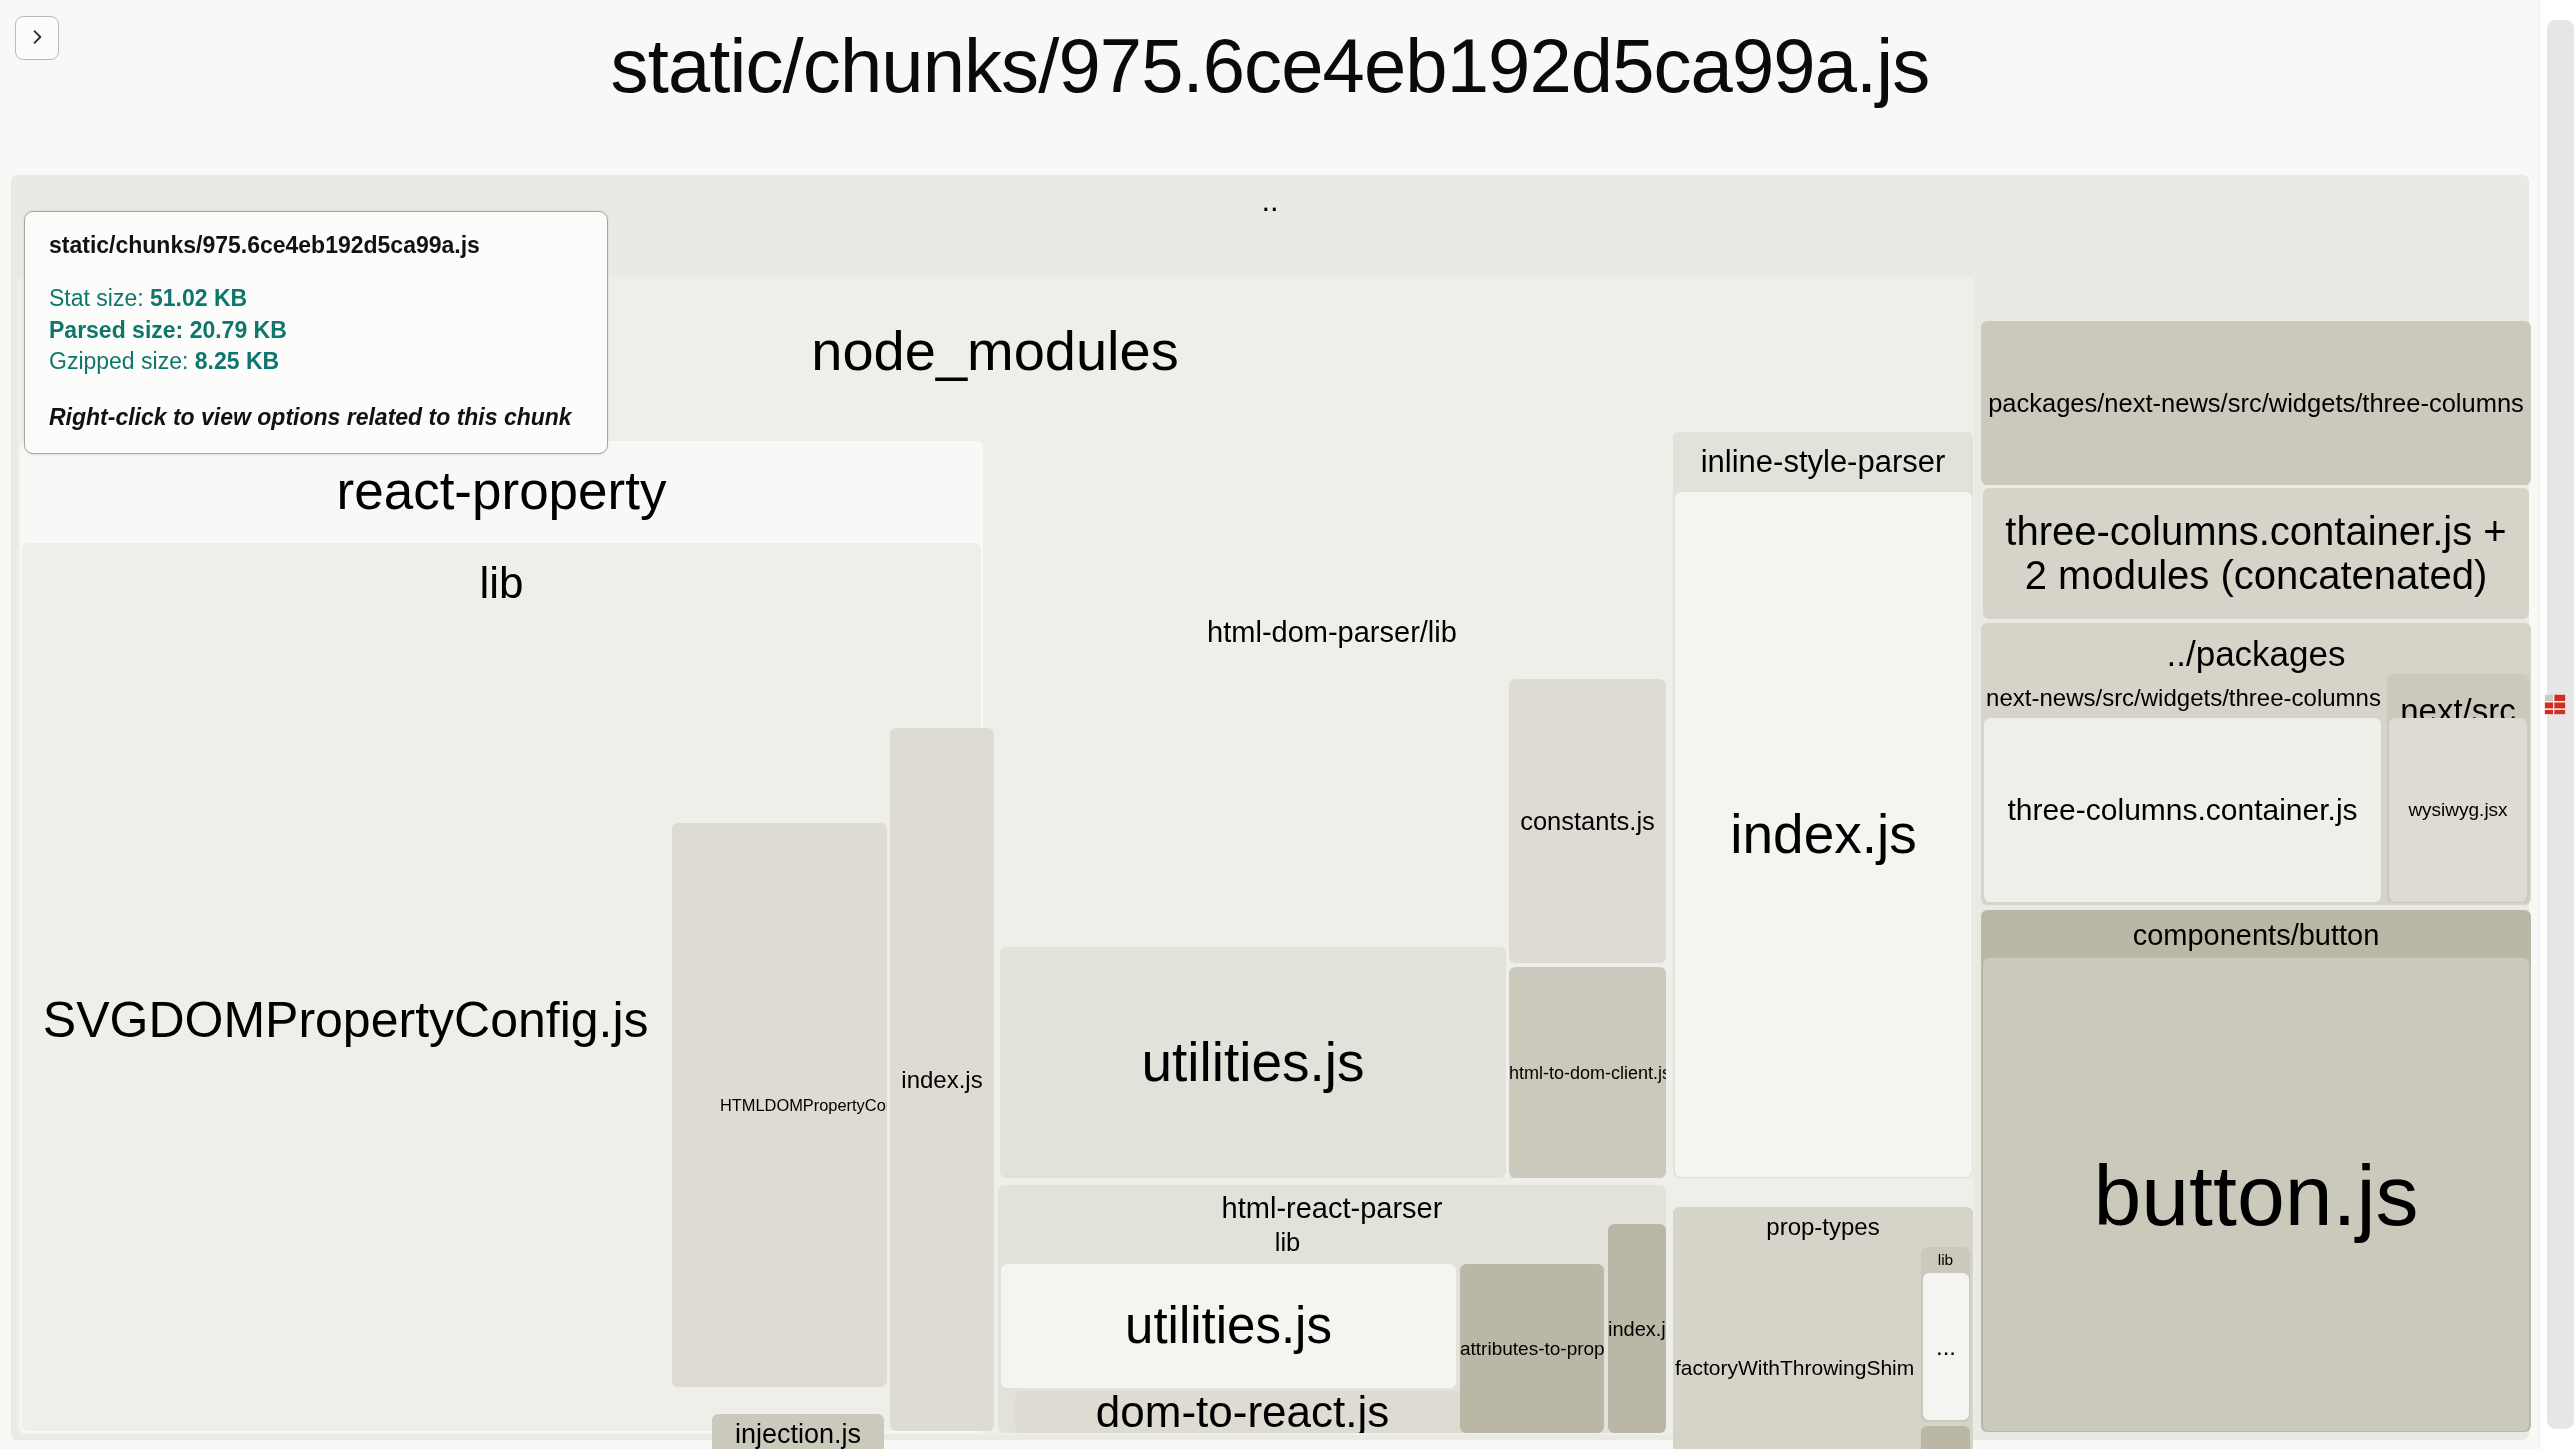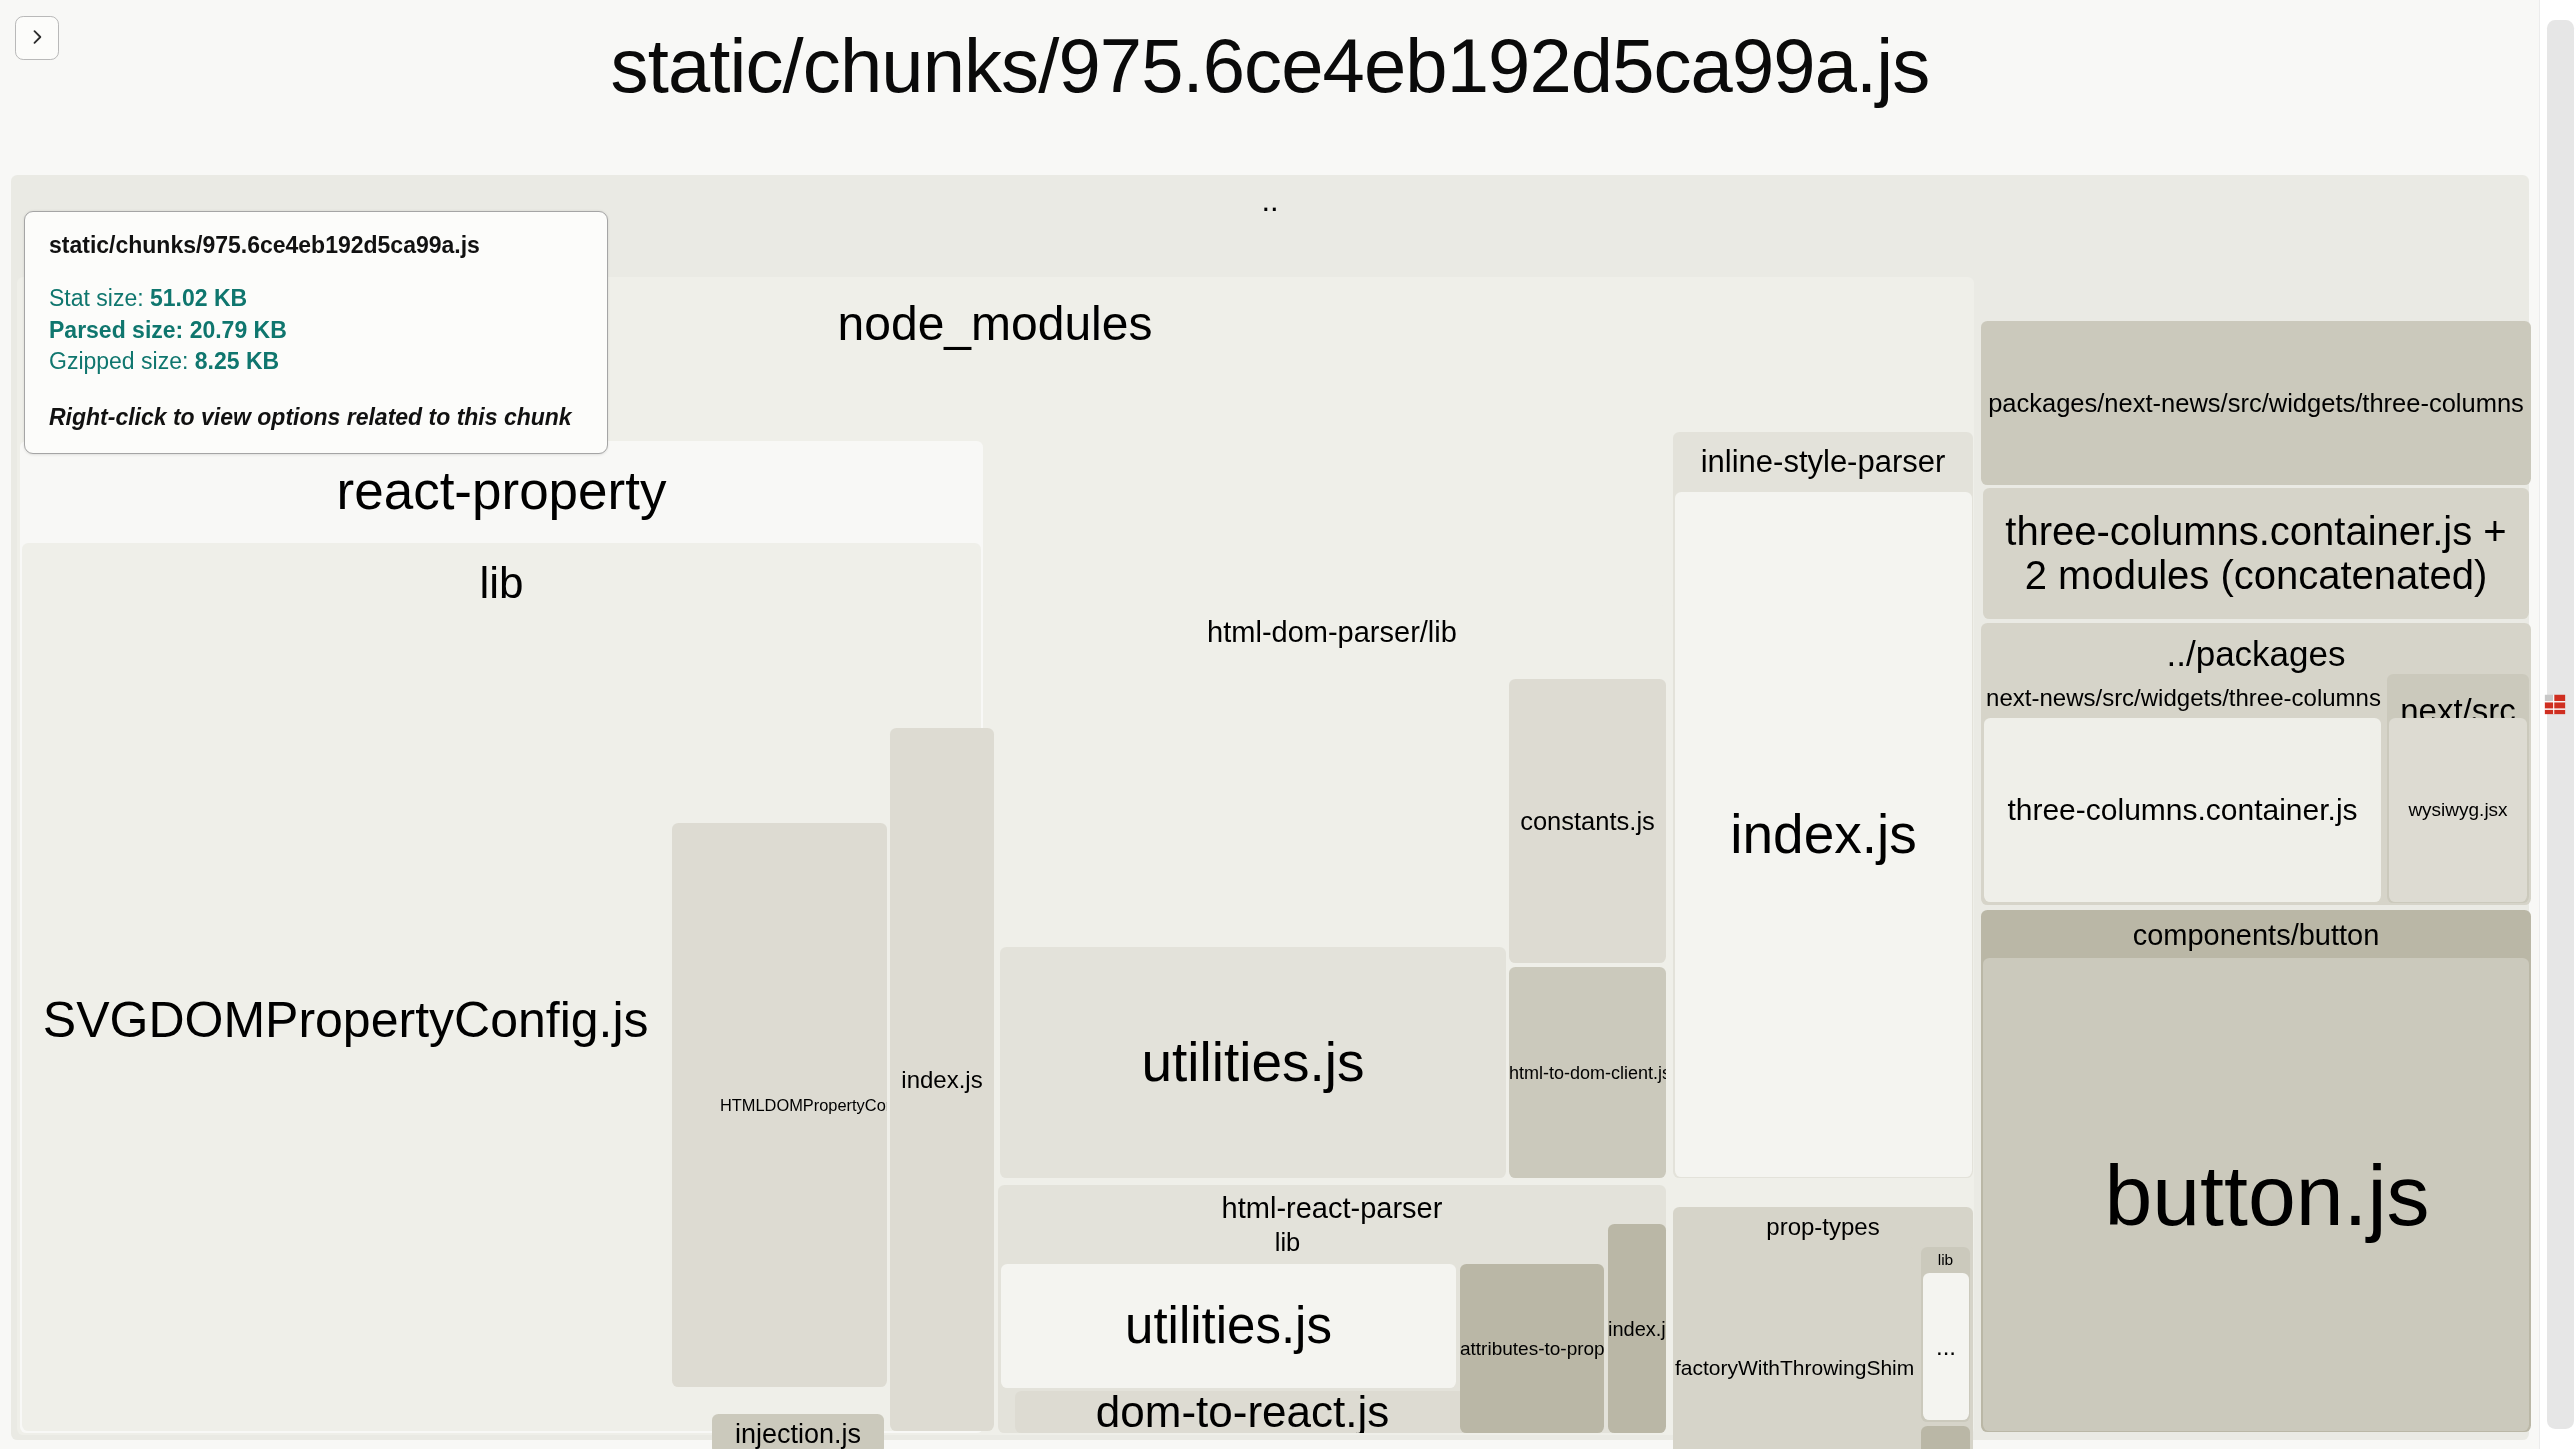--- a/index.html
+++ b/index.html
@@ -142,21 +142,21 @@
 
     <div class="chart-title">static/chunks/975.6ce4eb192d5ca99a.js</div>
 
     <div class="treemap">
 
       <div class="node c-root" style="left:0px; top:0px; width:2518px; height:1265px;">
         <div class="node-label" style="top:9px; font-size:31px;">..</div>
       </div>
 
       <div class="node c-l1" style="left:5.5px; top:102px; width:1957px; height:1158px;">
-        <div class="node-label" style="top:20px; font-size:48px;">node_modules</div>
+        <div class="node-label" style="top:43px; font-size:56px;">node_modules</div>
       </div>
 
       <div class="node c-white" style="left:9px; top:266px; width:963px; height:992px;">
         <div class="node-label" style="top:20px; font-size:53px;">react-property</div>
       </div>
 
       <div class="node c-l1" style="left:11px; top:368px; width:959px; height:888px;">
         <div class="node-label" style="top:14.6px; font-size:44px;">lib</div>
       </div>
 
@@ -271,21 +271,21 @@
 
       <div class="node c-soft" style="left:2378px; top:543px; width:138px; height:184px;">
         <div class="node-label lbl-mid" style="font-size:19px;">wysiwyg.jsx</div>
       </div>
 
       <div class="node c-tan2" style="left:1970px; top:735px; width:550px; height:522px;">
         <div class="node-label" style="top:9px; font-size:29px;">components/button</div>
       </div>
 
       <div class="node c-tan" style="left:1972px; top:783px; width:546px; height:473px;">
-        <div class="node-label lbl-mid" style="font-size:86px;margin-left:11px;">button.js</div>
+        <div class="node-label lbl-mid" style="font-size:86px;">button.js</div>
       </div>
 
     </div>
 
     <div class="tooltip">
       <div class="tt-title">static/chunks/975.6ce4eb192d5ca99a.js</div>
       <div class="tt-row">
         <span>Stat size: </span><b>51.02 KB</b>
       </div>
       <div class="tt-row em">

